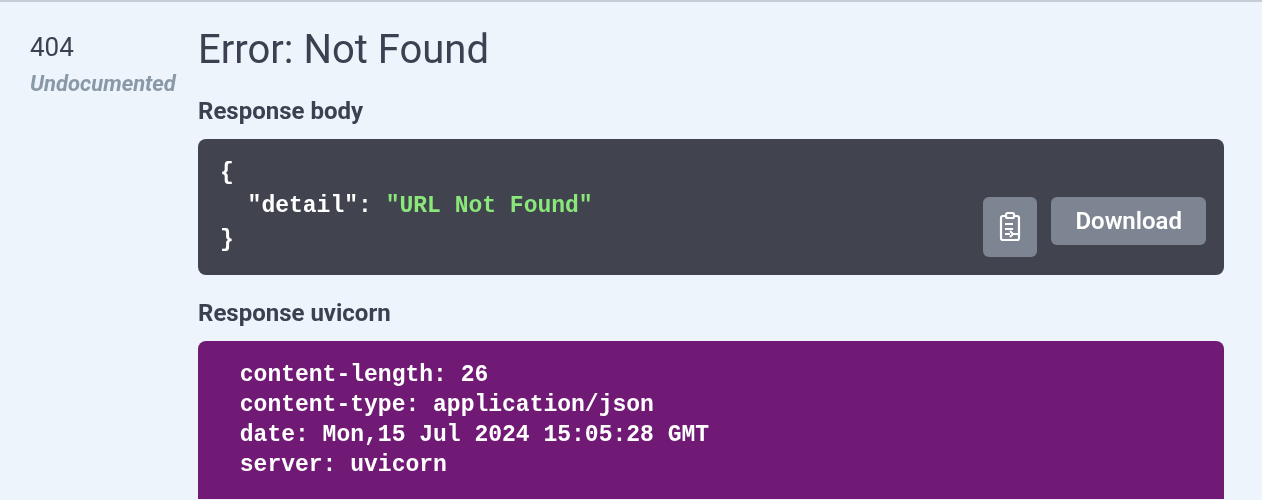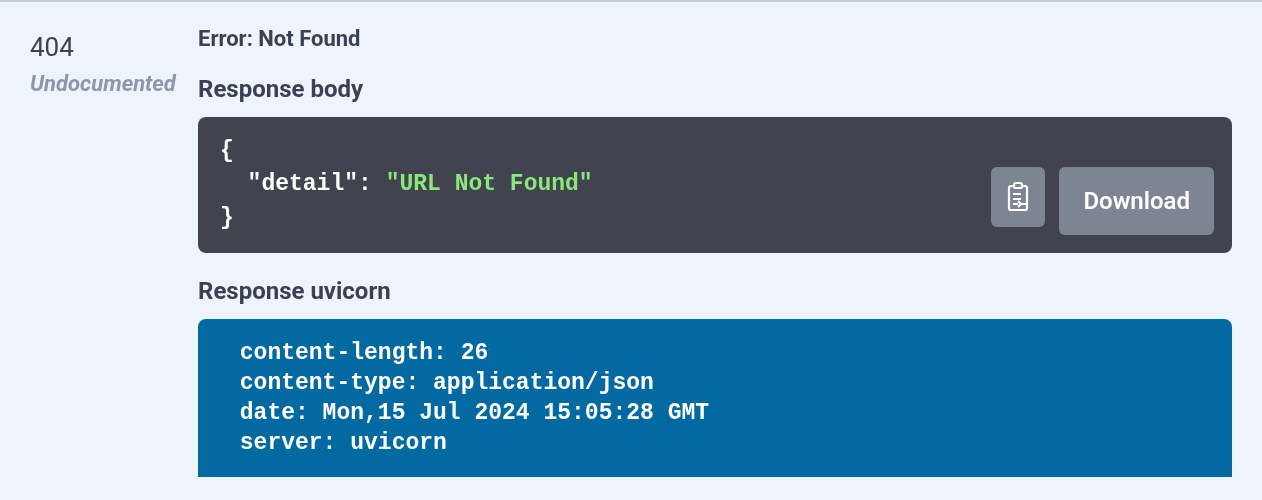--- a/index.html
+++ b/index.html
@@ -13,21 +13,21 @@
       width: 1262px;
       height: 500px;
       overflow: hidden;
     }
     .top-divider {
       border-top: 2px solid #c5ced6;
       width: 100%;
     }
     .container {
       display: flex;
-      padding: 24px 30px 0 30px;
+      padding: 24px 38px 0 30px;
     }
     .left-col {
       width: 168px;
       flex-shrink: 0;
       padding-top: 6px;
     }
     .status-code {
       font-size: 26px;
       color: #3b4151;
       font-weight: 400;
@@ -38,23 +38,23 @@
       color: #8a99a8;
       font-style: italic;
       font-weight: 700;
       margin-top: 8px;
     }
     .right-col {
       flex: 1;
       min-width: 0;
     }
     .error-title {
-      font-size: 22px;
+      font-size: 40px;
       color: #3b4151;
-      font-weight: 700;
+      font-weight: 400;
       margin-bottom: 24px;
     }
     .sec-label {
       font-size: 24px;
       color: #3b4151;
       font-weight: 700;
       margin-bottom: 14px;
     }
     .code-block {
       background: #41444e;
@@ -86,33 +86,33 @@
       height: 60px;
       background: #7d8492;
       border: none;
       border-radius: 6px;
       display: flex;
       align-items: center;
       justify-content: center;
       cursor: pointer;
     }
     .download-btn {
-      height: 68px;
+      height: 48px;
       background: #7d8492;
       border: none;
       border-radius: 6px;
       color: #ffffff;
       font-size: 24px;
       font-weight: 600;
       padding: 0 24px;
       cursor: pointer;
       font-family: inherit;
     }
     .headers-block {
-      background: #0369a1;
+      background: #701a75;
       border-radius: 8px 8px 0 0;
       padding: 20px 28px 18px 28px;
     }
     .headers-content {
       font-family: "SFMono-Regular", Consolas, "Liberation Mono", Menlo, monospace;
       font-size: 23px;
       line-height: 1.3;
       color: #ffffff;
       white-space: pre;
       font-weight: 700;

